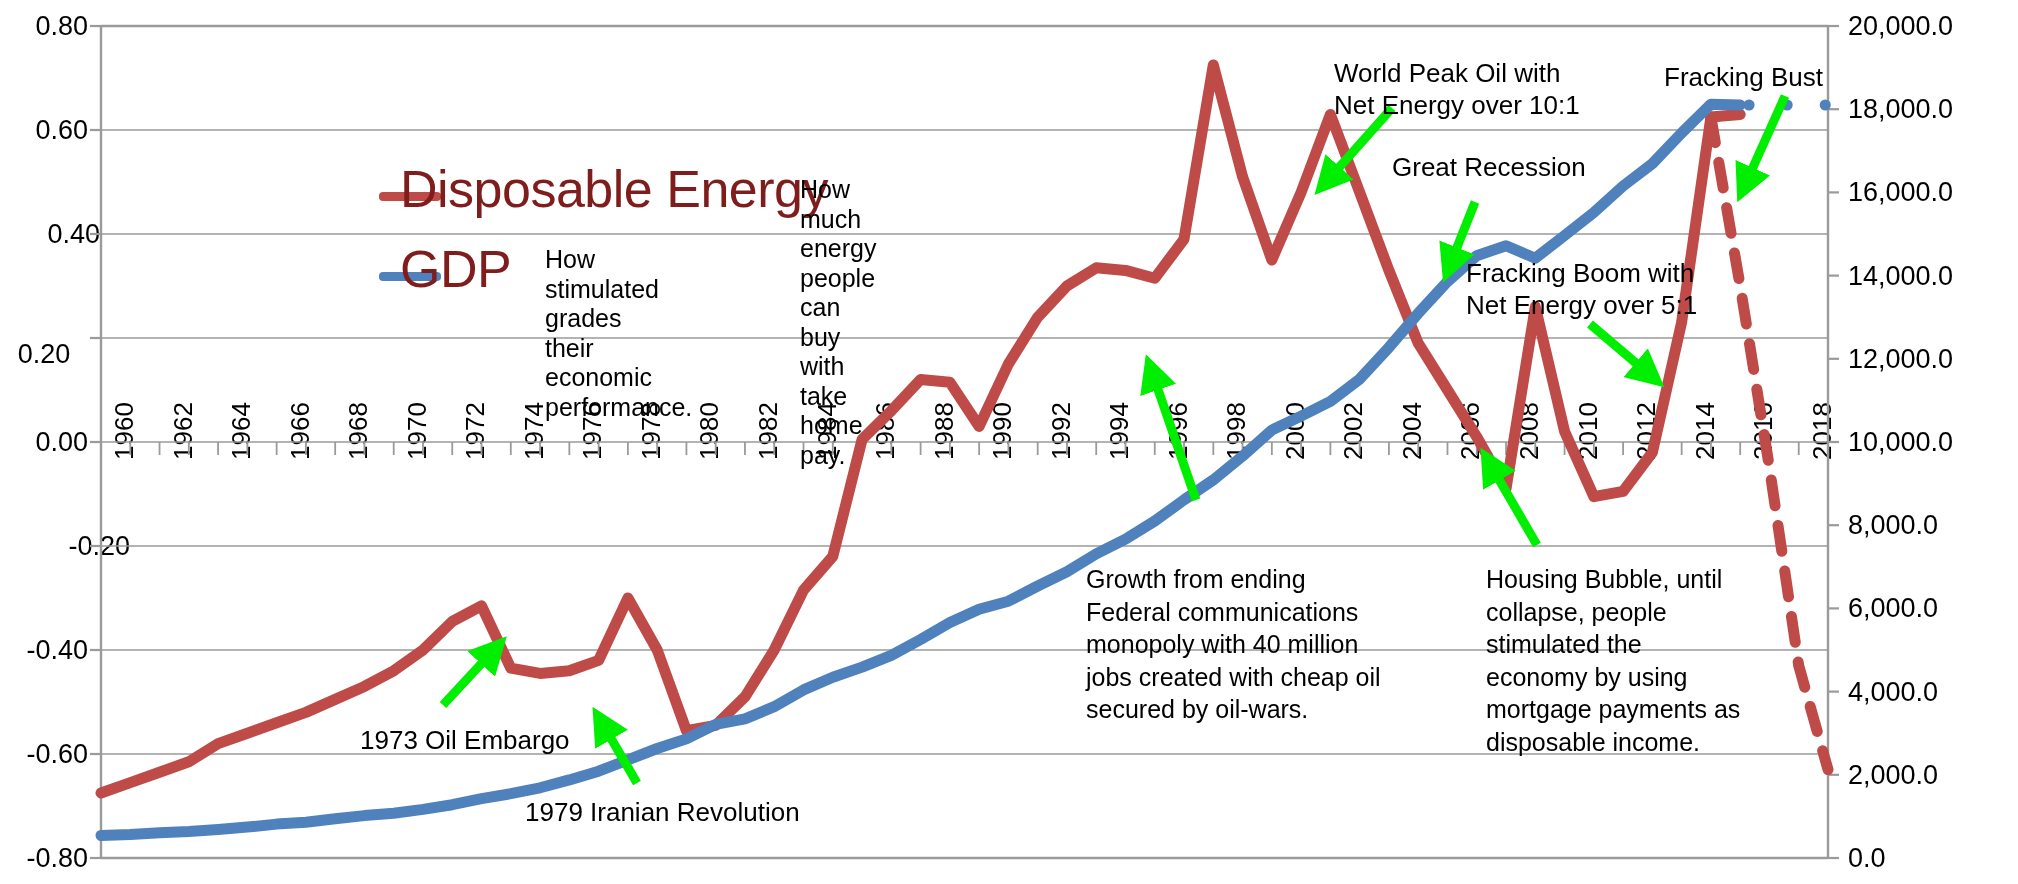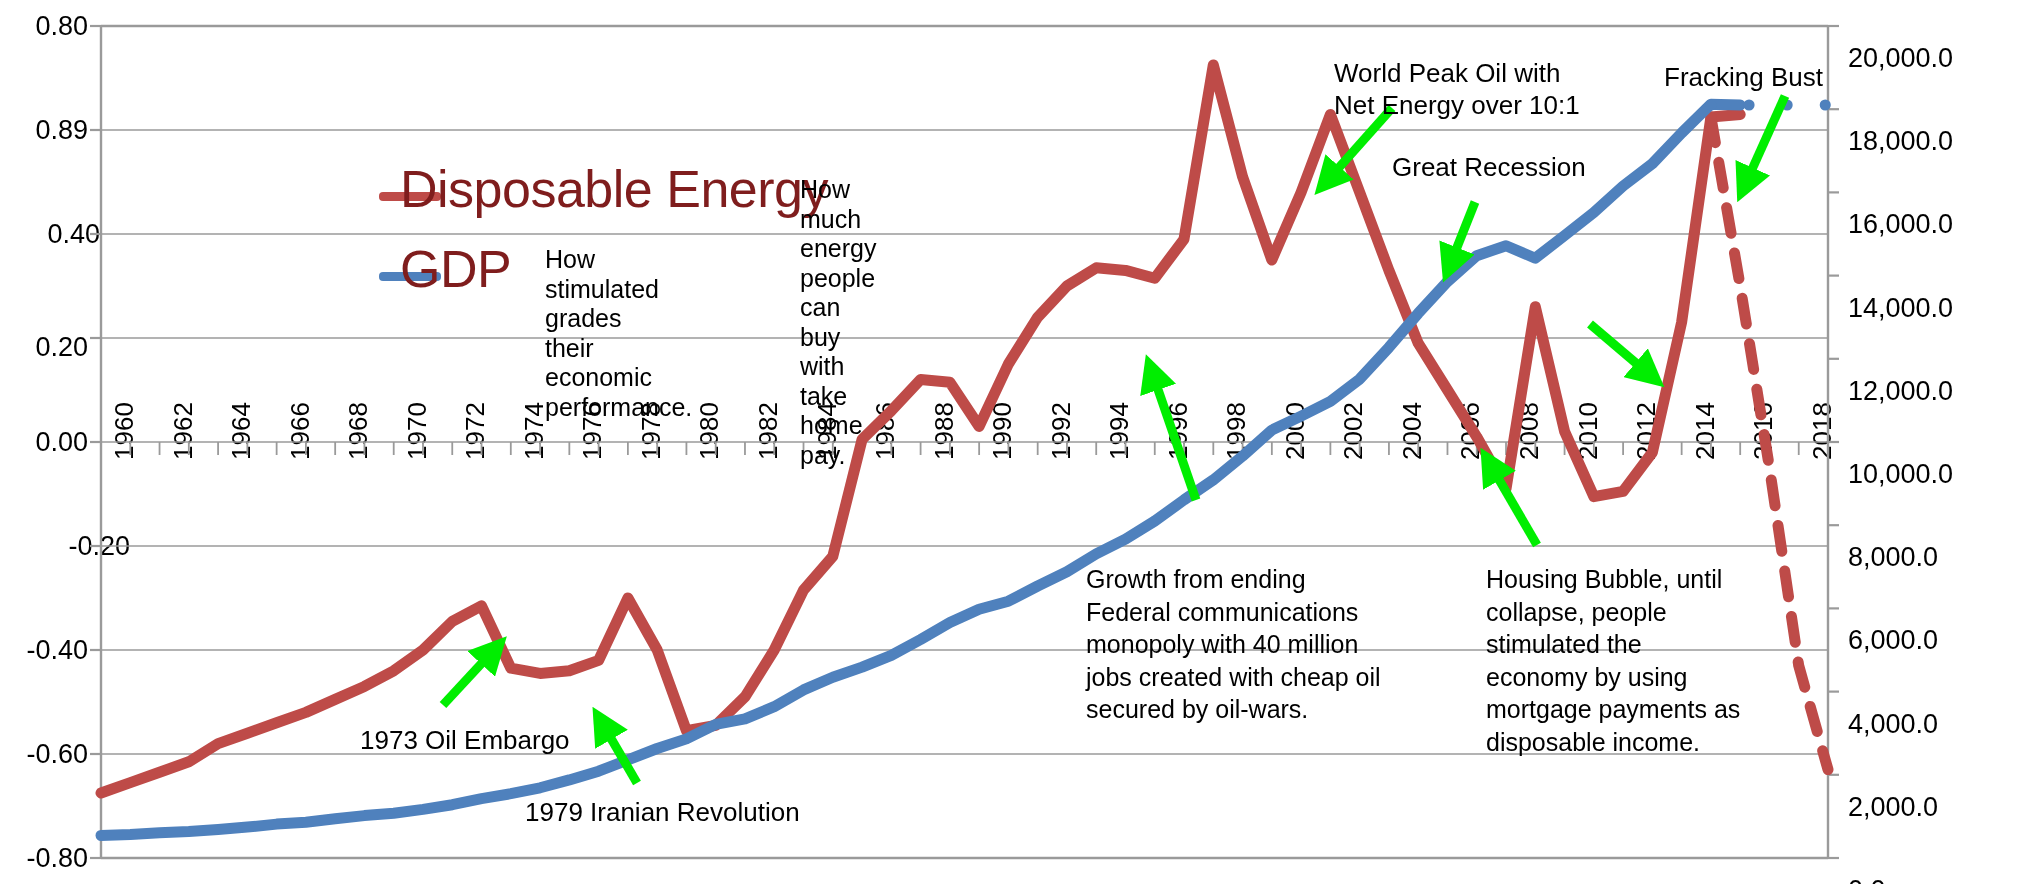--- a/index.html
+++ b/index.html
@@ -1,39 +1,39 @@
 <!DOCTYPE html>
 <html><head>
 <meta charset="utf-8">
 <style>
   html,body{margin:0;padding:0;background:#ffffff;}
   body{font-family:"Liberation Sans",sans-serif;}
   #root{position:relative;width:2018px;height:884px;background:#ffffff;overflow:hidden;}
   .plot-svg{position:absolute;left:0;top:0;width:2018px;height:884px;}
   .ytick{position:absolute;font-size:27px;color:#000;text-align:right;white-space:nowrap;line-height:1;}
-  .ytick-r{position:absolute;font-size:27px;color:#000;text-align:left;white-space:nowrap;line-height:1;margin-top:32px;}
+  .ytick-r{position:absolute;font-size:27px;color:#000;text-align:left;white-space:nowrap;line-height:1;}
   .xtick{position:absolute;font-size:26px;color:#000;white-space:nowrap;
          transform-origin:left top;transform:rotate(-90deg);line-height:1;}
   .legend{position:absolute;}
   .legend-swatch{position:absolute;height:9px;border-radius:4px;}
   .legend-label{position:absolute;font-size:52px;color:#7f1d1d;line-height:1;white-space:nowrap;letter-spacing:-0.5px;}
   .legend-note{position:absolute;font-size:25px;color:#000;line-height:1.18;white-space:pre-line;}
   .anno{position:absolute;font-size:26px;color:#000000;line-height:1.22;white-space:pre-line;}
   .anno-sm{position:absolute;font-size:25px;color:#000;line-height:1.3;white-space:pre-line;}
 </style>
 </head>
 <body>
 
 <div id="root">
 
   <div id="ylabels-left">
       <div class="ytick" style="left: 0px; width: 88px; top: 13px;">0.80</div>
-      <div class="ytick" style="left: 0px; width: 88px; top: 117px;">0.89</div>
+      <div class="ytick" style="left: 0px; width: 88px; top: 117px;">0.60</div>
       <div class="ytick" style="left: 12px; width: 88px; top: 221px;">0.40</div>
-      <div class="ytick" style="left: 0px; width: 88px; top: 334px;">0.20</div>
+      <div class="ytick" style="left: 0px; width: 88px; top: 341px; text-align: center;">0.20</div>
       <div class="ytick" style="left: 0px; width: 88px; top: 429px;">0.00</div>
       <div class="ytick" style="left: 0px; width: 88px; top: 533px; margin-left: 42px;">-0.20</div>
       <div class="ytick" style="left: 0px; width: 88px; top: 637px;">-0.40</div>
       <div class="ytick" style="left: 0px; width: 88px; top: 741px;">-0.60</div>
       <div class="ytick" style="left: 0px; width: 88px; top: 845px;">-0.80</div>
     </div>
 
   <div id="ylabels-right">
       <div class="ytick-r" style="left: 1848px; top: 13px;">20,000.0</div>
       <div class="ytick-r" style="left: 1848px; top: 96.2px;">18,000.0</div>
@@ -216,20 +216,22 @@
 their economic performance.</div>
   </div>
 
   <div class="anno" style="left:1334px;top:58px;">World Peak Oil with
 Net Energy over 10:1</div>
 
   <div class="anno" style="left:1392px;top:152px;">Great Recession</div>
 
   <div class="anno" style="left:1664px;top:62px;">Fracking Bust</div>
 
+  <div class="anno" style="left:1466px;top:258px;">Fracking Boom with
+Net Energy over 5:1</div>
 
   <div class="anno-sm" style="left:1086px;top:563px;">Growth from ending
 Federal communications
 monopoly with 40 million
 jobs created with cheap oil
 secured by oil-wars.</div>
 
   <div class="anno-sm" style="left:1486px;top:563px;">Housing Bubble, until
 collapse, people
 stimulated the

